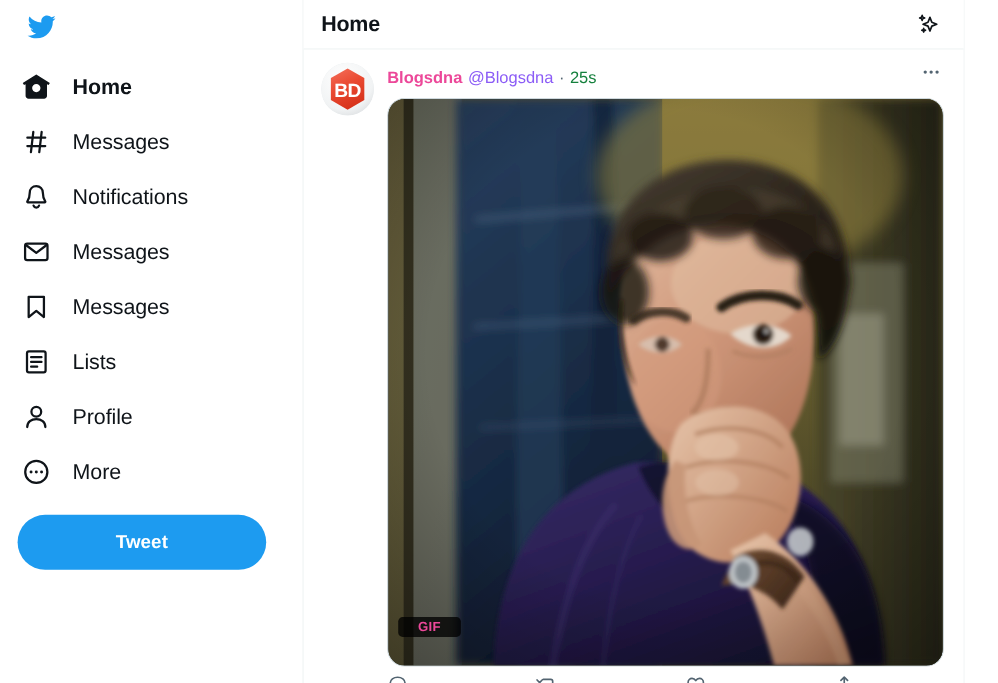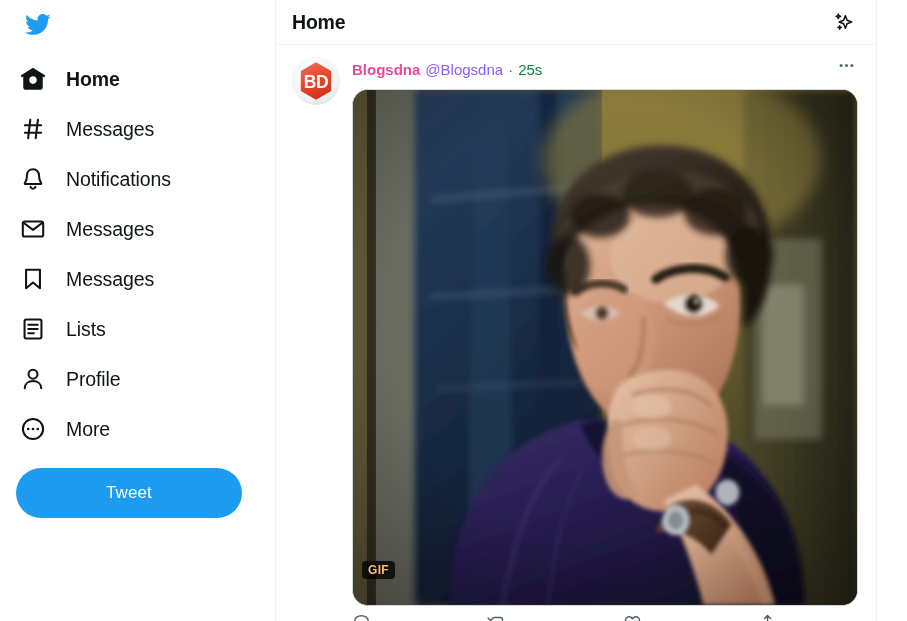--- a/index.html
+++ b/index.html
@@ -47,21 +47,21 @@
   }
   .nav-item.active .nav-label { font-weight: 700; }
 
   .tweet-btn {
     margin: 14px 0 0 8px;
     width: 226px; height: 50px;
     background: #1d9bf0;
     border: none; border-radius: 9999px;
     color: #fff;
     font-family: "Liberation Sans", sans-serif;
-    font-size: 17px; font-weight: 400;
+    font-size: 17px; font-weight: 700;
     cursor: pointer;
     letter-spacing: 0.1px;
   }
 
   
   .main {
     width: 602px; flex: 0 0 602px;
     height: 621px;
     border-left: 1px solid #eff3f4;
     border-right: 1px solid #eff3f4;
@@ -124,23 +124,23 @@
     border-radius: 16px;
     border: 1px solid #cfd9de;
     overflow: hidden;
     cursor: pointer;
     background: #2b2b20;
   }
   .media svg { display: block; width: 100%; height: 100%; }
   .gif-badge {
     position: absolute; left: 9px; bottom: 26px;
     background: rgba(0,0,0,0.77);
-    color: #fdba74;
+    color: #ec4899;
     font-size: 12px; font-weight: 700;
-    padding: 2px 6px;
+    padding: 2px 18px;
     border-radius: 4px;
     letter-spacing: 0.3px;
   }
 
   
   .actions {
     display: flex;
     margin-top: 7px;
     width: 506px;
     max-width: 425px;

